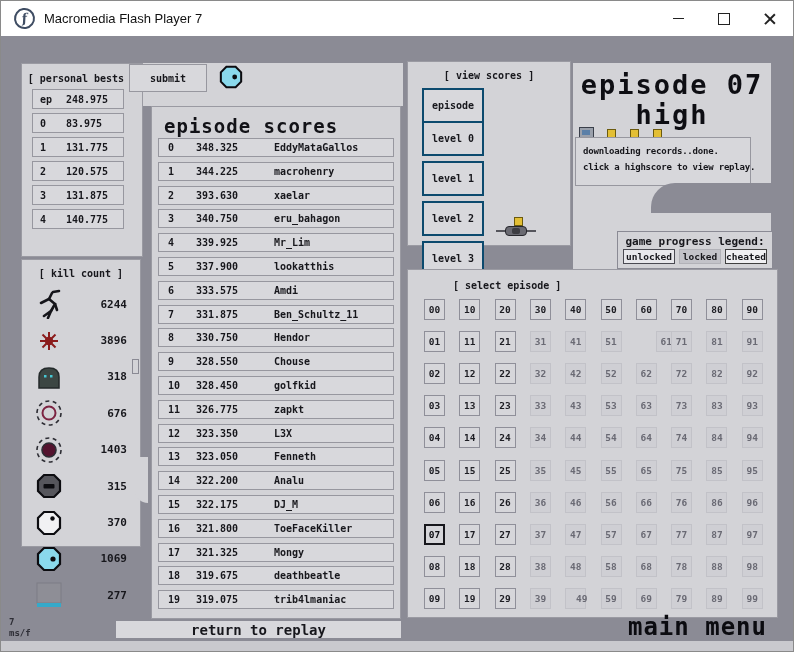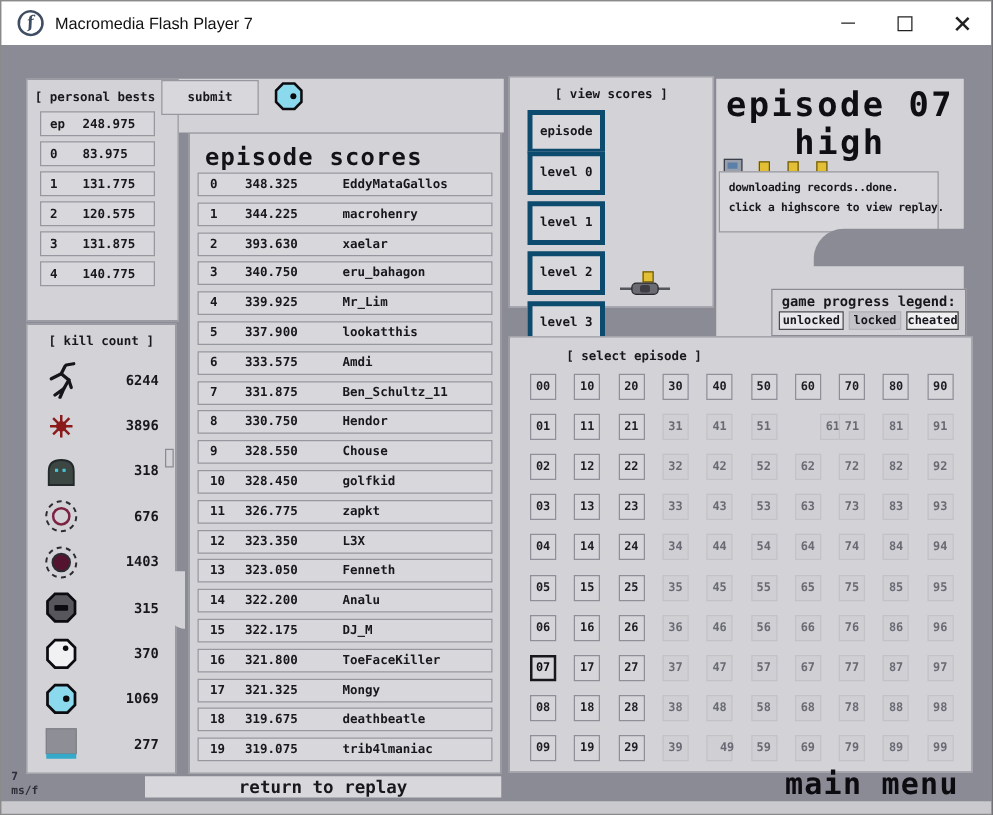--- a/index.html
+++ b/index.html
@@ -44,21 +44,21 @@
   
   .score-title{position:absolute;left:12px;top:8px;font-size:19px;font-weight:bold;
                color:#121217;letter-spacing:1px;}
   .score-row{position:relative;width:236px;height:19px;margin:0 0 4.8px 6px;background:#d8d8dc;
              border:1px solid #97979f;box-sizing:border-box;display:flex;align-items:center;
              font-size:10px;font-weight:bold;color:#17171c;}
   .sr-rank{width:28px;margin-left:9px;}
   .sr-score{width:78px;}
   
   .vs-btn{position:relative;width:62px;height:35px;margin:0 0 5px 14px;background:#d8d8dc;
-          border:4px solid #0c4a6e;box-sizing:border-box;display:flex;align-items:center;
+          border:2px solid #0c4a6e;box-sizing:border-box;display:flex;align-items:center;
           justify-content:center;font-size:10px;font-weight:bold;color:#17171c;}
   
   .hs-title{position:absolute;width:100%;text-align:center;font-weight:bold;color:#0e0e13;
             font-size:27px;letter-spacing:2px;}
   .msgbox{position:absolute;left:2px;top:74px;width:176px;height:49px;background:#d7d7db;
           border:1px solid #97979f;box-sizing:border-box;font-size:9px;font-weight:bold;
           color:#17171c;letter-spacing:-0.2px;}
   .msgbox div{position:absolute;left:7px;white-space:nowrap;}
   .gold{position:absolute;width:9px;height:9px;background:#e3bf35;border:1px solid #6b5a0e;
         box-sizing:border-box;}
@@ -154,21 +154,21 @@
   </div>
 
   <div class="box btn" style="left:128px;top:63px;width:78px;height:28px;">submit</div>
   <div style="position:absolute;left:218px;top:64px;">
     <svg width="24" height="24" viewBox="0 0 26 26">
         <polygon points="8,2 18,2 24,8 24,18 18,24 8,24 2,18 2,8" fill="#8ad9ec" stroke="#0c0c10" stroke-width="2.2"></polygon>
         <circle cx="17" cy="13" r="2.6" fill="#0c0c10"></circle>
       </svg>
   </div>
 
-  <div class="panel" style="left:20px;top:258px;width:120px;height:360px;">
+  <div class="panel" style="left:20px;top:258px;width:120px;height:288px;">
     <div class="plabel" style="top:8px;">[ kill count ]</div>
     <div id="kill-rows" style="position:absolute;left:0;top:26px;width:118px;">
         <div class="kill-row">
           <span class="kill-icon">
             <svg width="26" height="30" viewBox="0 0 26 30">
               <g stroke="#15151a" stroke-width="2.6" stroke-linecap="round" fill="none">
                 <path d="M17 3 L23 2"></path>
                 <path d="M16 4 L13 10 L5 14"></path>
                 <path d="M13 10 L19 15 L15 22"></path>
                 <path d="M19 15 L21 21"></path>

